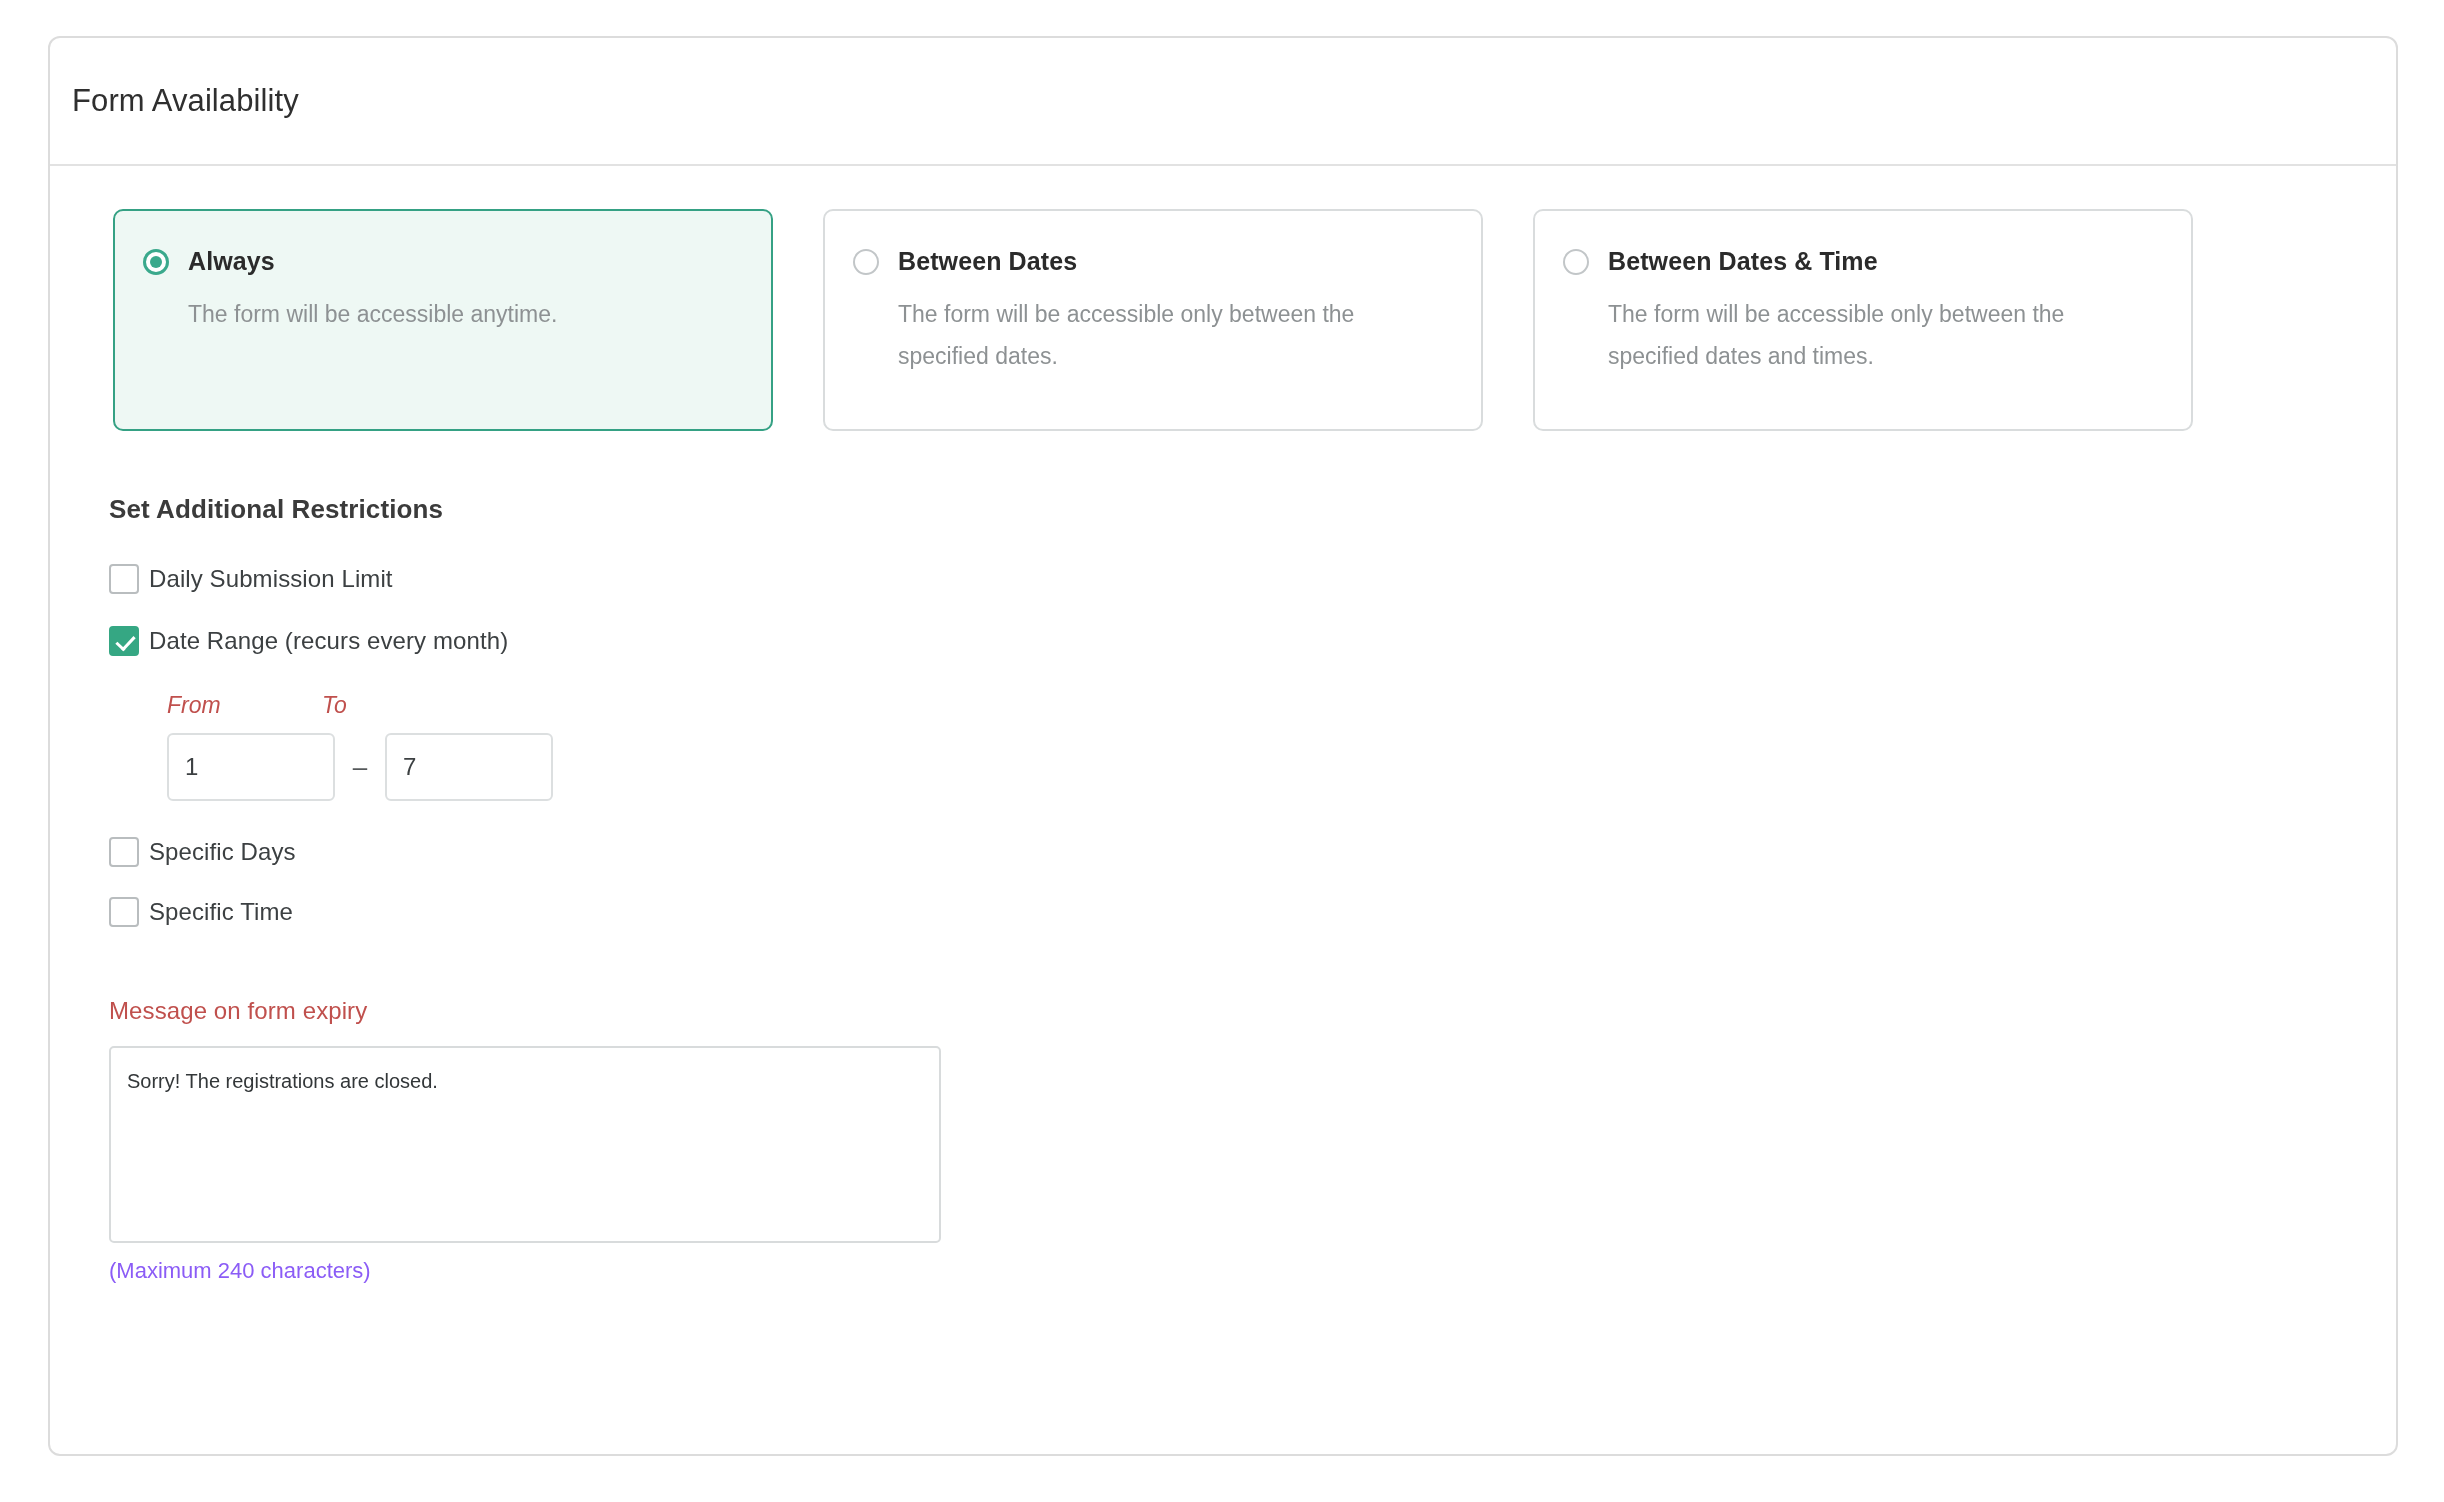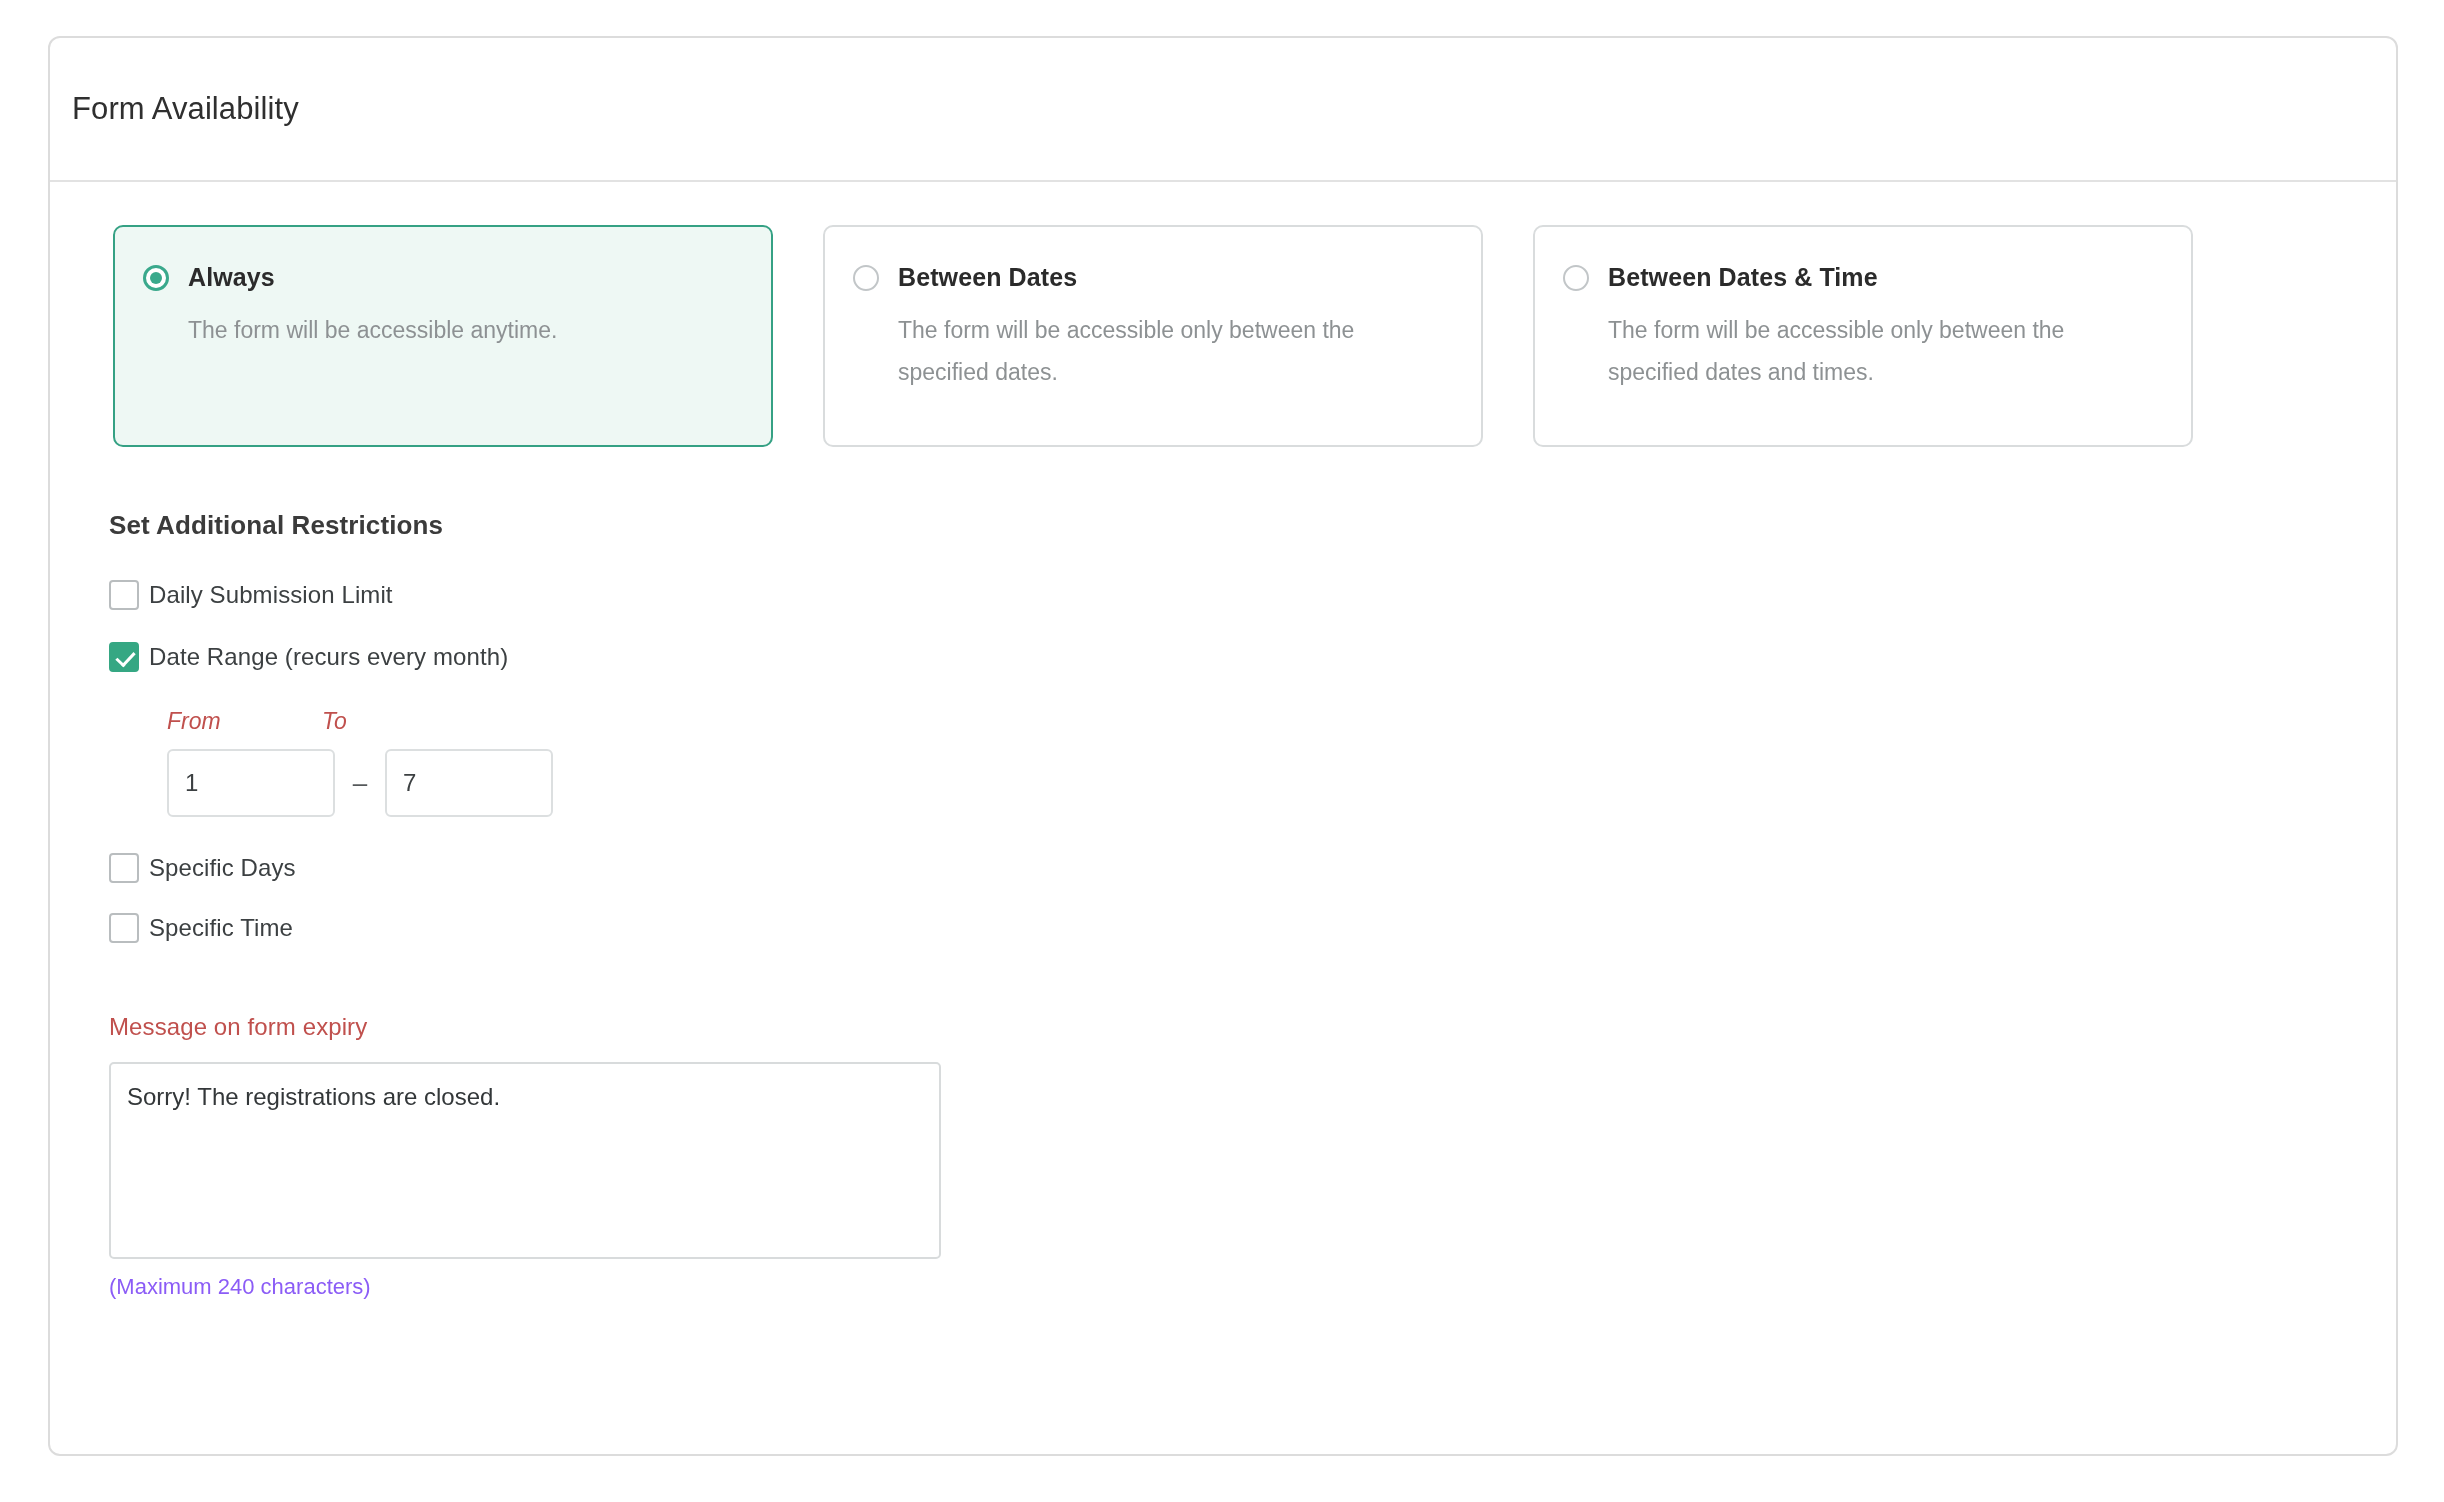--- a/index.html
+++ b/index.html
@@ -22,21 +22,21 @@
     top: 36px;
     width: 2350px;
     height: 1420px;
     border: 2px solid #dcdcdc;
     border-radius: 12px;
     background: #ffffff;
     box-sizing: border-box;
   }
 
   .panel-header {
-    height: 144px;
+    height: 128px;
     border-bottom: 2px solid #e2e2e2;
     display: flex;
     align-items: center;
     padding-left: 22px;
     box-sizing: border-box;
   }
   .panel-title {
     font-size: 31px;
     color: #2f2f2f;
     letter-spacing: 0.1px;
@@ -213,21 +213,21 @@
   .expiry-textarea {
     display: block;
     margin-top: 21px;
     width: 832px;
     height: 197px;
     box-sizing: border-box;
     border: 2px solid #d8dbdc;
     border-radius: 5px;
     background: #ffffff;
     font-family: "Liberation Sans", "DejaVu Sans", sans-serif;
-    font-size: 24px;
+    font-size: 20px;
     color: #333739;
     line-height: 32px;
     padding: 17px 16px;
     resize: none;
     outline: none;
   }
   .expiry-hint {
     margin-top: 15px;
     font-size: 22px;
     color: #8b5cf6;

